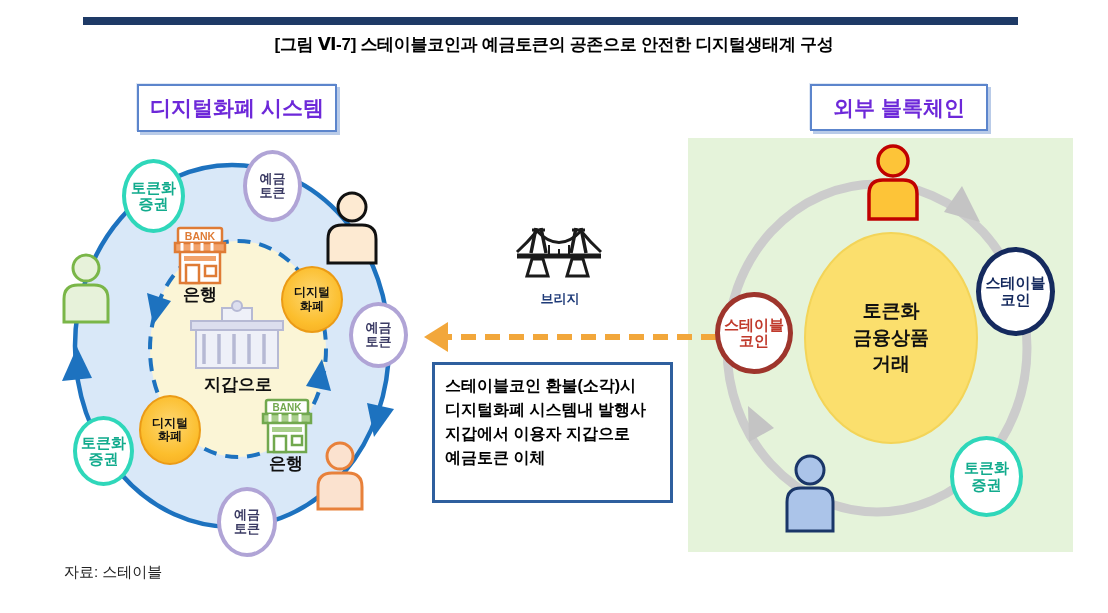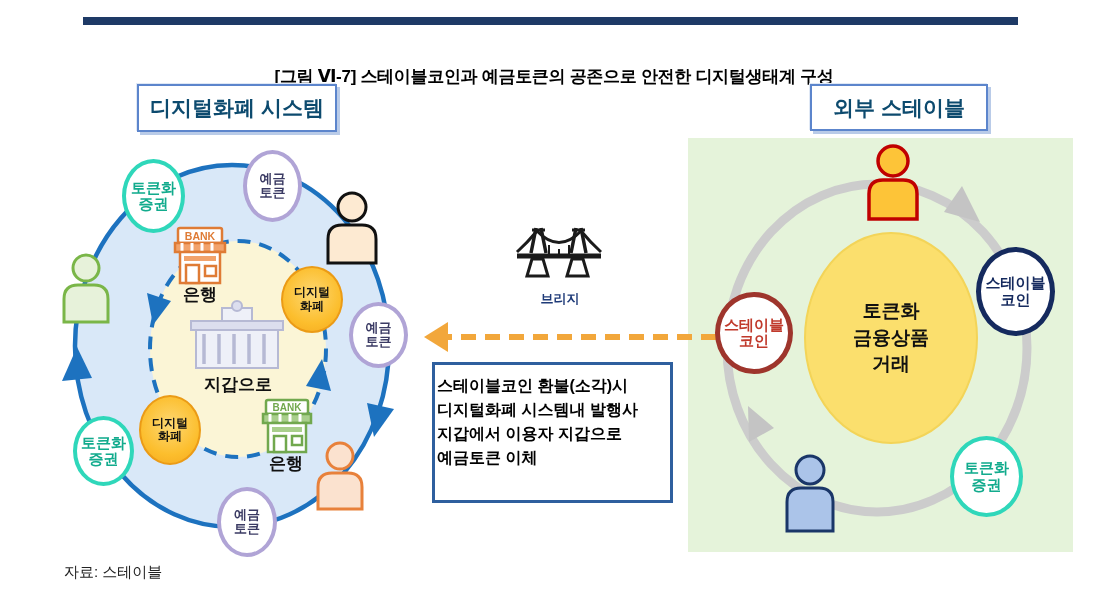--- a/index.html
+++ b/index.html
@@ -2,25 +2,25 @@
 <html><head>
 <meta charset="utf-8">
 <style>
   html,body{margin:0;padding:0;background:#fff;}
   .stage{
     position:relative;width:1108px;height:613px;background:#fff;overflow:hidden;
     font-family:"Liberation Sans","DejaVu Sans",sans-serif;color:#111;
   }
   .topbar{position:absolute;left:83px;top:17px;width:935px;height:8px;background:#1e3a66;}
   .title{position:absolute;left:0;top:33px;width:1108px;text-align:center;
-    font-size:17px;font-weight:700;color:#000;letter-spacing:-0.3px;margin-top:32px;}
+    font-size:17px;font-weight:700;color:#000;letter-spacing:-0.3px;}
   .hdr{position:absolute;background:#fff;border:2px solid #5c85cc;
     box-shadow:3px 3px 0 #b9cbe8, -1px -1px 0 #dfe8f5;
     display:flex;align-items:center;justify-content:center;
-    font-weight:700;font-size:21px;color:#0c4a6e;z-index:4;text-align:center;}
+    font-weight:700;font-size:21px;color:#6d28d9;z-index:4;text-align:center;}
   .hdr-left{left:137px;top:84px;width:196px;height:44px;}
   .hdr-right{left:810px;top:84px;width:174px;height:43px;}
   .green-panel{position:absolute;left:688px;top:138px;width:385px;height:414px;
     background:#e5f3da;z-index:1;}
   svg.layer{position:absolute;left:0;top:0;z-index:2;}
   .node{position:absolute;border-radius:50%;background:#fff;display:flex;align-items:center;
     justify-content:center;text-align:center;font-weight:700;white-space:pre-line;
     line-height:1.1;z-index:3;box-sizing:border-box;}
   .tok{border:4px solid #2fd7ba;color:#12ab8d;font-size:15px;}
   .dep{border:4px solid #b0a4d6;color:#3a3a63;font-size:13px;}
@@ -37,34 +37,34 @@
   .n-stable-navy{left:976px;top:247px;width:79px;height:89px;border:5px solid #152a5e;color:#152a5e;font-size:15px;}
   .n-tok-right{left:950px;top:436px;width:73px;height:81px;}
   .n-yellow{left:804px;top:232px;width:174px;height:212px;background:#fbdf6d;
     border:2px solid #f3d458;color:#111;font-size:19px;line-height:1.4;}
   .lbl{position:absolute;font-weight:700;color:#111;z-index:3;text-align:center;white-space:pre-line;font-family:Liberation Mono, monospace;}
   .lbl-bank-o{left:172px;top:283px;width:56px;font-size:17px;}
   .lbl-central{left:194px;top:373px;width:88px;font-size:17px;}
   .lbl-bank-g{left:258px;top:452px;width:56px;font-size:17px;}
   .lbl-bridge{left:516px;top:290px;width:88px;font-size:13px;color:#1e3a78;}
   .notebox{position:absolute;left:432px;top:362px;width:241px;height:141px;
-    border:3px solid #2e5f9e;background:#fff;padding:9px 2px;box-sizing:border-box;
+    border:3px solid #2e5f9e;background:#fff;padding:9px 10px;box-sizing:border-box;
     font-size:16px;font-weight:700;line-height:1.5;white-space:pre-line;z-index:3;color:#000;}
   .source{position:absolute;left:64px;top:563px;font-size:15px;color:#222;z-index:3;}
 </style>
 </head>
 <body>
 
 <div class="stage">
 
   <div class="topbar"></div>
   <div class="title">[그림 Ⅵ-7] 스테이블코인과 예금토큰의 공존으로 안전한 디지털생태계 구성</div>
 
   <div class="hdr hdr-left">디지털화폐 시스템</div>
-  <div class="hdr hdr-right">외부 스테이블</div>
+  <div class="hdr hdr-right">외부 블록체인</div>
 
   <div class="green-panel"></div>
 
   <svg class="layer" width="1108" height="613" viewBox="0 0 1108 613">
 
     <ellipse cx="232" cy="346" rx="157" ry="181" fill="#d9e8f8" stroke="#1d72bf" stroke-width="4.5"></ellipse>
     <polygon points="77,347 62,381 92,378" fill="#1d72bf"></polygon>
     <polygon points="374,437 394,409 367,403" fill="#1d72bf"></polygon>
 
     <ellipse cx="238" cy="349" rx="88" ry="108" fill="#fbf5d6" stroke="#1d72bf" stroke-width="4" stroke-dasharray="13 9"></ellipse>

